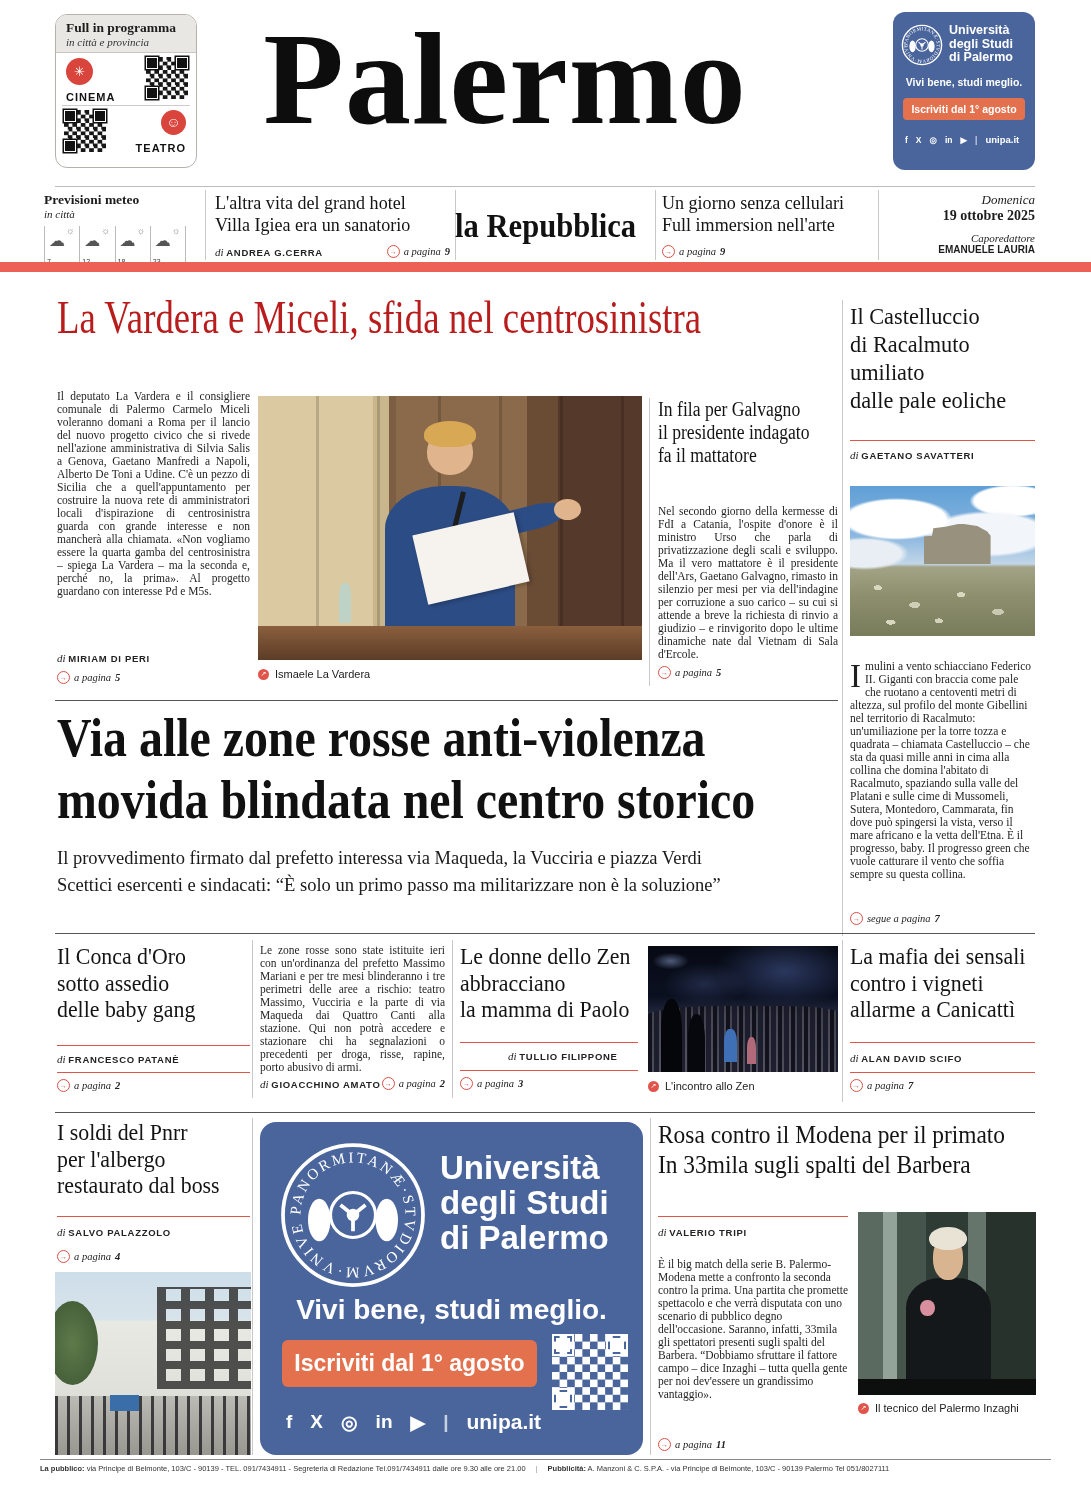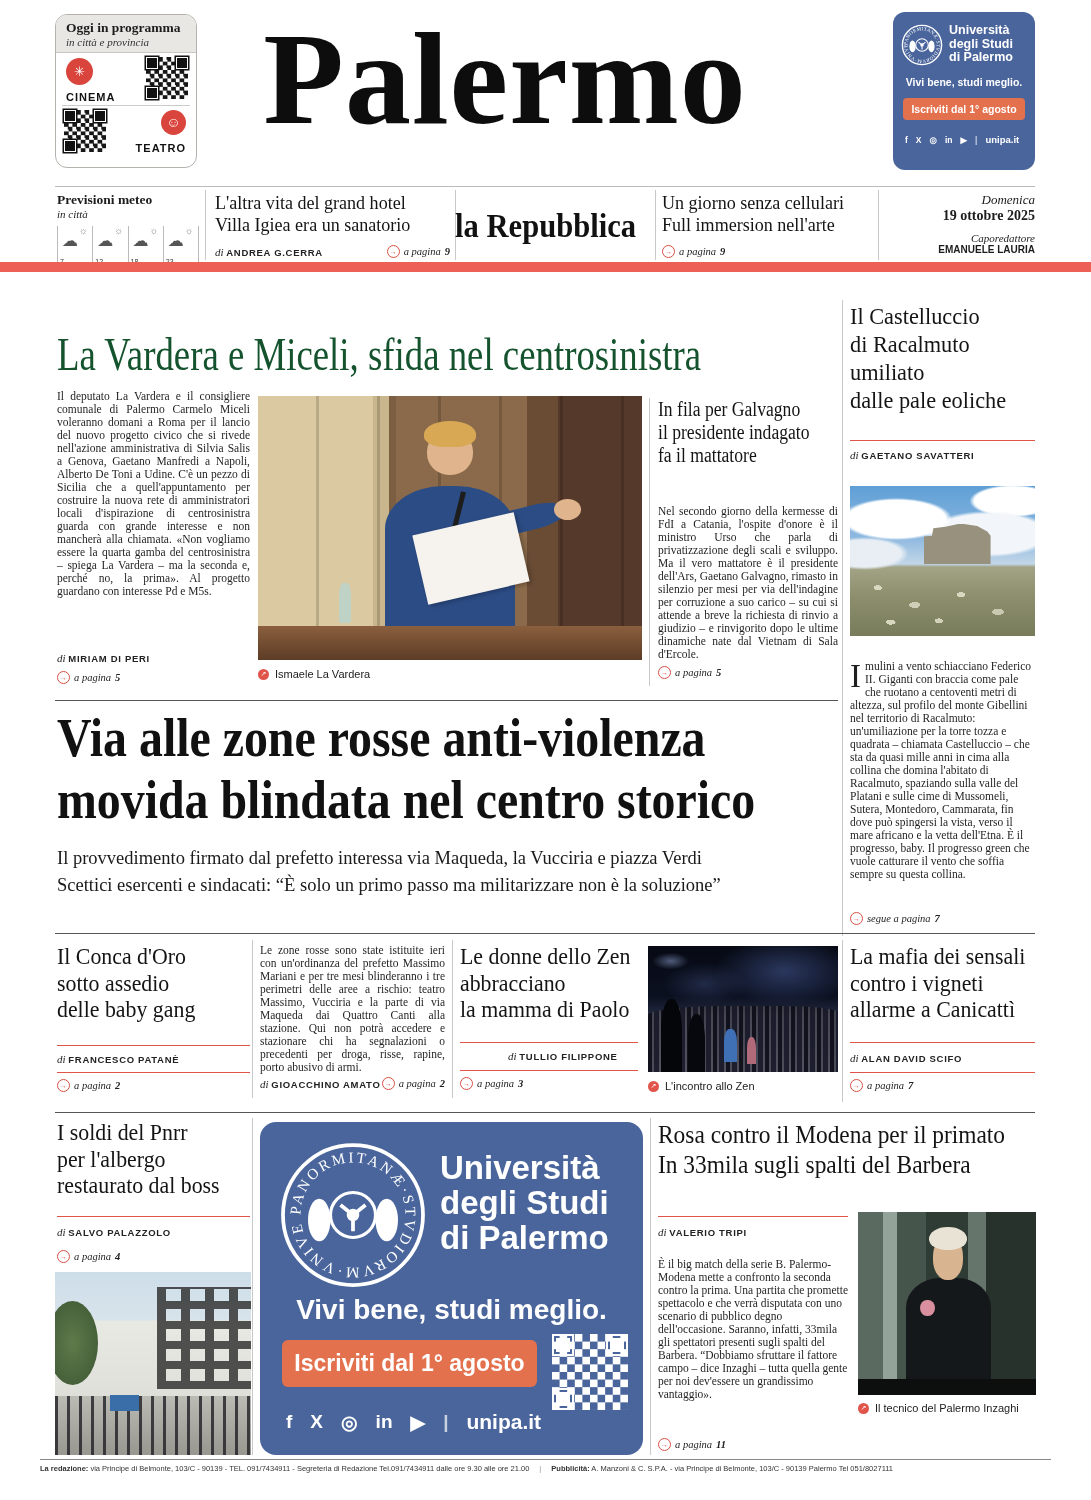--- a/index.html
+++ b/index.html
@@ -9,21 +9,21 @@
   .pre{white-space:pre-line;}
   .sans{font-family:"Liberation Sans",sans-serif;}
   .hrule{position:absolute;height:1px;background:#4a4a4a;}
   .lrule{position:absolute;height:1px;background:#bbb;}
   .vrule{position:absolute;width:1px;background:#c9c9c9;}
   .redrule{position:absolute;height:1px;background:#e0544a;}
   .redbar{position:absolute;left:0;width:1091px;height:10px;background:#ec6055;}
   .masthead{font-size:132px;font-weight:700;letter-spacing:1px;color:#0d0d0d;text-align:center;line-height:150px;}
   .logo{font-size:34px;font-weight:700;color:#111;}
   .cond{display:inline-block;white-space:nowrap;transform-origin:0 50%;}
-  .hl1{font-size:46px;line-height:1.05;color:#14532d;margin-top:37px;}
+  .hl1{font-size:46px;line-height:1.05;color:#b91c1c;}
   .hl4{font-size:55px;line-height:1;font-weight:700;color:#111;}
   .sub4{font-size:18.5px;line-height:27px;color:#1a1a1a;}
   .colhead{font-size:23px;line-height:26.5px;white-space:pre-line;transform:scaleX(.95);transform-origin:0 0;color:#141414;}
   .colhead.big{font-size:24px;line-height:28px;transform:scaleX(.93);}
   .colhead.sm{font-size:20px;line-height:23px;transform:scaleX(.88);}
   .teaser-h{font-size:19px;line-height:22px;transform:scaleX(.95);transform-origin:0 0;color:#141414;white-space:pre-line;}
   .body-text{font-size:11.5px;line-height:13px;text-align:justify;color:#1f1f1f;}
   .body-text.left{text-align:left;}
   .dropcap{float:left;font-size:33px;line-height:28px;padding:2px 4px 0 0;font-weight:400;}
   .byline{font-size:11px;font-style:italic;color:#222;}
@@ -117,21 +117,21 @@
   .footer{font-family:"Liberation Sans",sans-serif;font-size:7.5px;color:#333;display:flex;gap:10px;align-items:center;}
   .footer b{font-weight:700;}
 </style>
 </head>
 <body>
 
 <div class="page">
 
   <div class="abs pbox" style="left:55px;top:14px;width:140px;height:152px;">
     <div class="pbox-h">
-      <div class="t">Oggi in programma</div>
+      <div class="t">Full in programma</div>
       <div class="s">in città e provincia</div>
     </div>
     <div style="position:relative;height:52px;">
       <div class="circ" style="position:absolute;left:10px;top:5px;width:27px;height:27px;font-size:13px;">✳</div>
       <div class="qr" style="position:absolute;right:8px;top:4px;width:42px;height:42px;">
           <i class="tl"></i>
           <i class="tr"></i>
           <i class="bl"></i>
         </div>
       <div class="plabel" style="position:absolute;left:10px;bottom:2px;">CINEMA</div>
@@ -176,21 +176,21 @@
       <span style="font-size:9.5px">unipa.it</span>
     </div>
   </div>
 
   <div class="lrule" style="left:55px;top:186px;width:980px;"></div>
   <div class="vrule" style="left:205px;top:190px;height:70px;"></div>
   <div class="vrule" style="left:455px;top:190px;height:70px;"></div>
   <div class="vrule" style="left:655px;top:190px;height:70px;"></div>
   <div class="vrule" style="left:878px;top:190px;height:70px;"></div>
 
-  <div class="abs" style="left:57px;top:192px;width:142px;">
+  <div class="abs" style="left:44px;top:192px;width:142px;">
     <div style="font-size:13.5px;font-weight:700;">Previsioni meteo</div>
     <div style="font-size:11px;font-style:italic;">in città</div>
     <div class="wx">
       <div class="witem">
           <span class="cloudsun"></span>
           <span class="wnum">7</span>
         </div>
       <div class="witem">
           <span class="cloudsun"></span>
           <span class="wnum">12</span>
@@ -455,18 +455,18 @@
       <div class="i-hair"></div>
       <div class="i-bottom"></div>
   </div>
   <div class="abs caption" style="left:858px;top:1402px;">
     <span class="cdot">↗</span>
     <span>Il tecnico del Palermo Inzaghi</span>
   </div>
 
   <div class="lrule" style="left:40px;top:1459px;width:1011px;background:#888;"></div>
   <div class="abs footer" style="left:40px;top:1464px;width:1011px;">
-    <span><b>La redazione:</b> <span>via Principe di Belmonte, 103/C - 90139 - TEL. 091/7434911 - Segreteria di Redazione Tel.091/7434911 dalle ore 9.30 alle ore 21.00</span></span>
+    <span><b>La pubblico:</b> <span>via Principe di Belmonte, 103/C - 90139 - TEL. 091/7434911 - Segreteria di Redazione Tel.091/7434911 dalle ore 9.30 alle ore 21.00</span></span>
     <span style="color:#999">|</span>
     <span><b>Pubblicità:</b> <span>A. Manzoni &amp; C. S.P.A. - via Principe di Belmonte, 103/C - 90139 Palermo Tel 051/8027111</span></span>
   </div>
 
 </div>
 
 </body></html>

